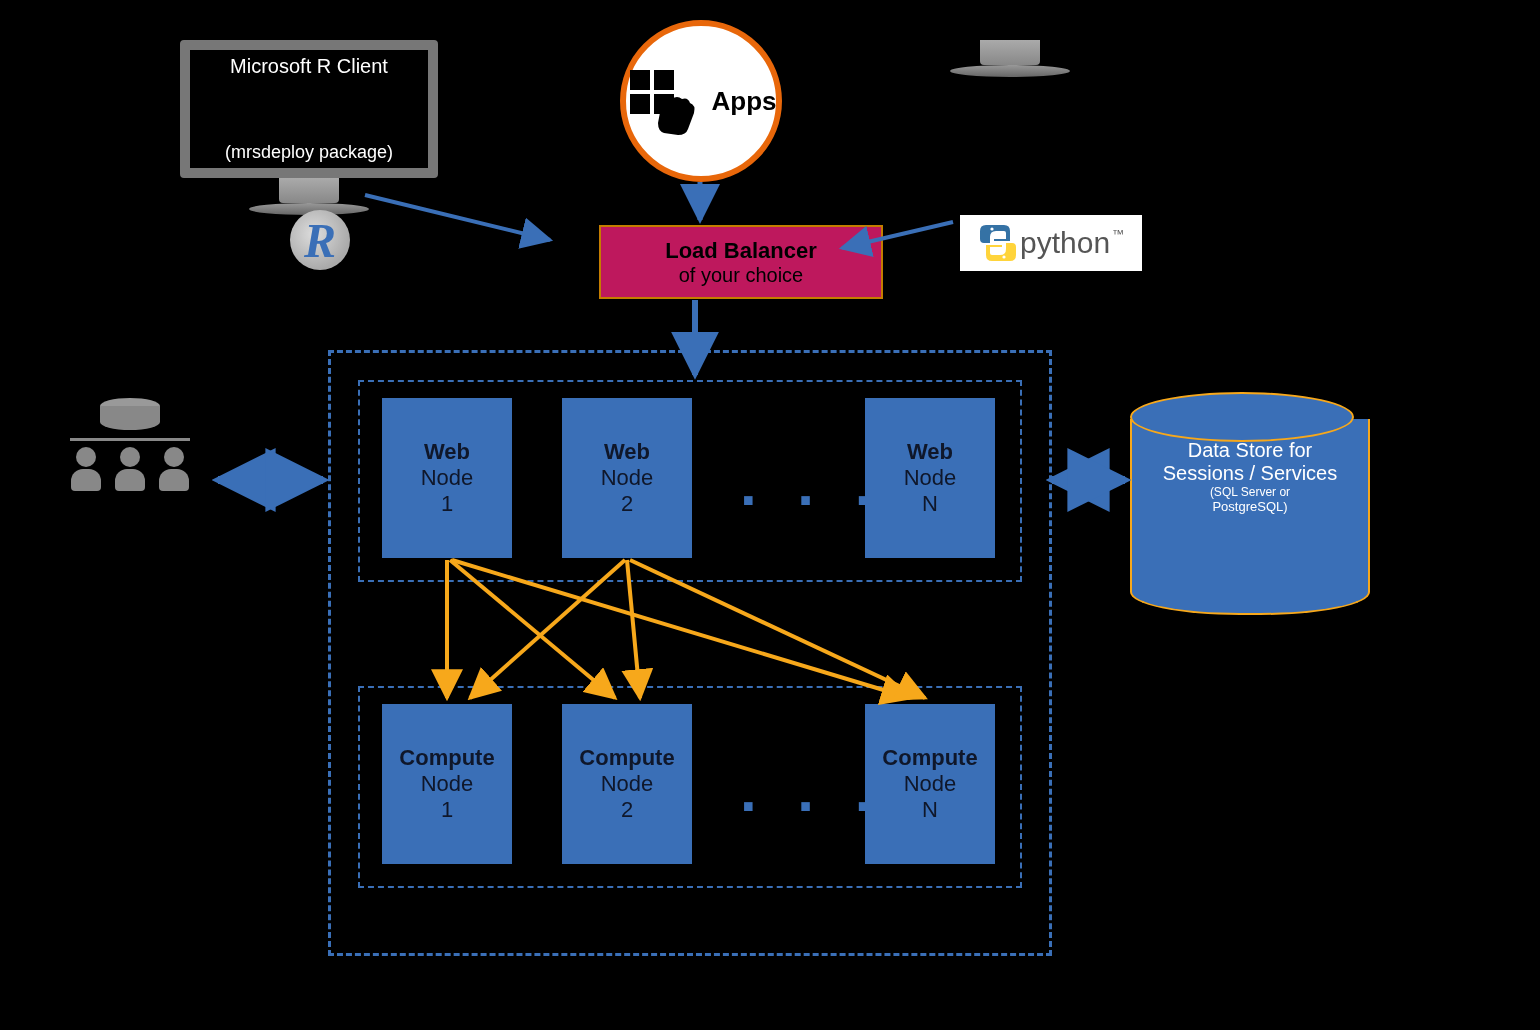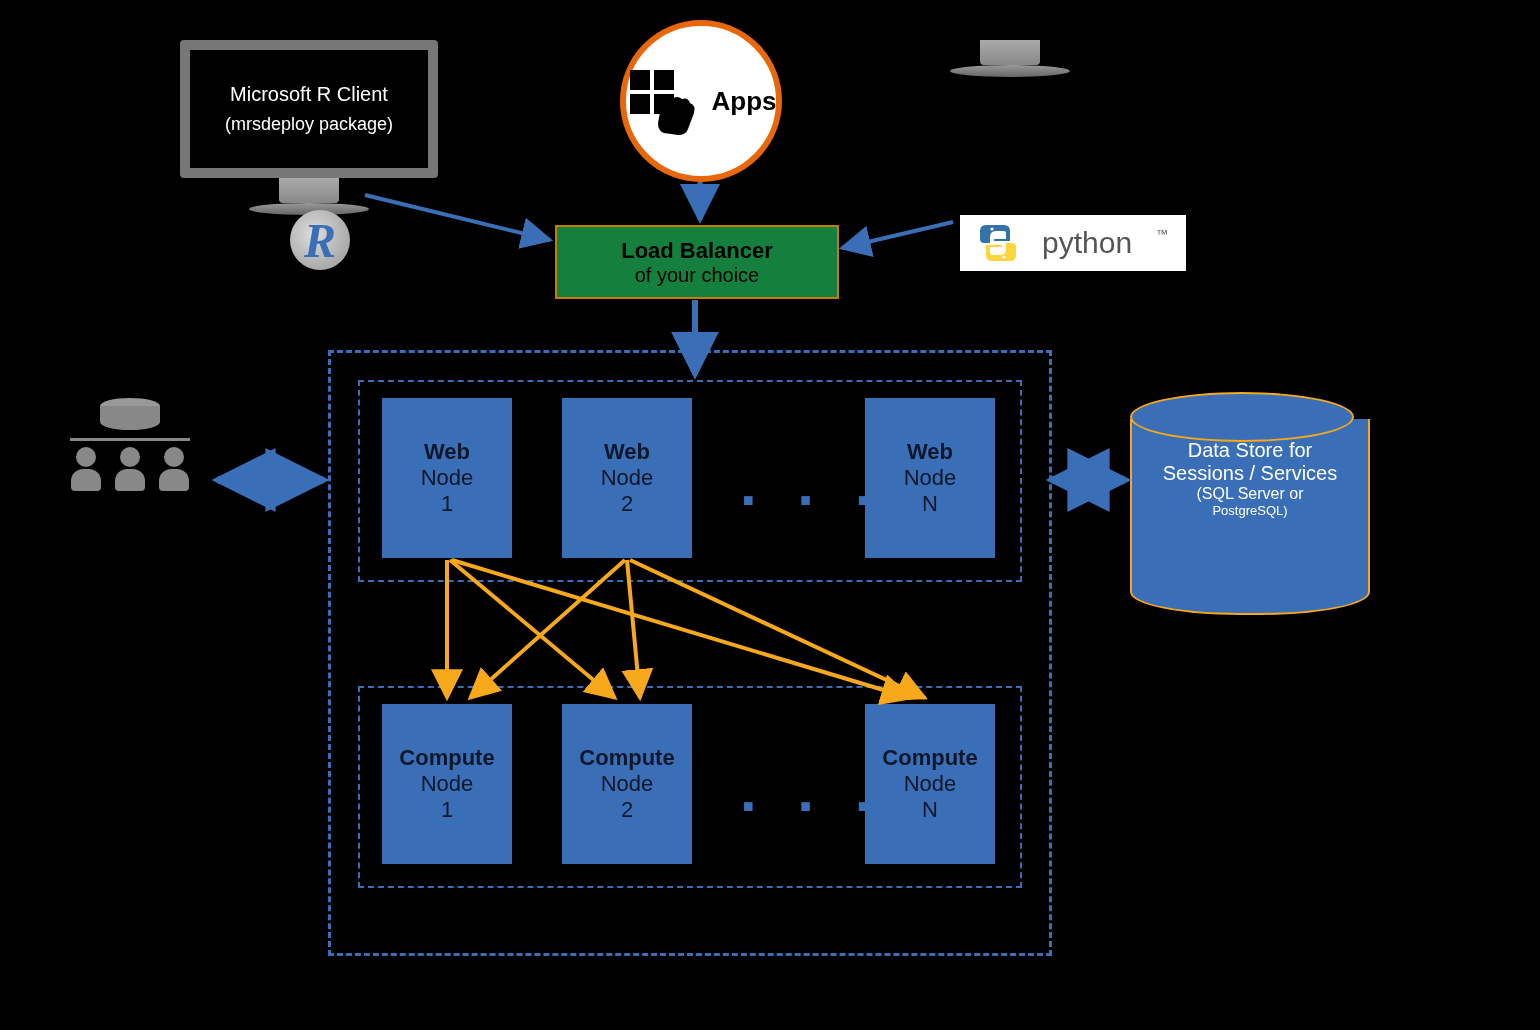--- a/index.html
+++ b/index.html
@@ -25,20 +25,21 @@
     width: 230px;
     height: 110px;
     display: flex;
     flex-direction: column;
     align-items: center;
     justify-content: center;
     color: #fff;
     font-size: 20px;
     text-align: center;
     padding: 4px;
+    gap: 28px;
   }
   .monitor-stand {
     width: 60px;
     height: 25px;
     background: linear-gradient(#aaa,#888);
     border-radius: 0 0 4px 4px;
   }
   .monitor-base {
     width: 120px;
     height: 12px;
@@ -57,29 +58,30 @@
     justify-content: center;
   }
   .apps-inner {
     display: flex;
     align-items: center;
     gap: 16px;
   }
   .apps-inner .label { font-size: 26px; font-weight: bold; }
   .load-balancer {
     position: absolute;
-    background: #15803d;
+    background: #be185d;
     border: 2px solid #c47d00;
     width: 280px;
     height: 70px;
     display: flex;
     flex-direction: column;
     align-items: center;
     justify-content: center;
     font-size: 20px;
+    margin-left: 44px;
   }
   .lb-title { font-weight: bold; font-size: 22px; }
   .dashed-outer {
     position: absolute;
     border: 3px dashed #3a6fb7;
     background: transparent;
   }
   .dashed-inner {
     position: absolute;
     border: 2.5px dashed #3a6fb7;
@@ -156,21 +158,21 @@
     width: 60px; height: 60px;
     border-radius: 50%;
     display: flex; align-items: center; justify-content: center;
   }
   .python-badge {
     position: absolute;
     background: #fff;
     padding: 8px 18px;
     display: flex;
     align-items: center;
-    gap: 24px;
+    gap: 2px;
     font-size: 30px;
     color: #555;
     font-family: "Trebuchet MS", sans-serif;
   }
   svg.arrows {
     position: absolute;
     top: 0; left: 0;
     width: 1540px; height: 1030px;
     pointer-events: none;
   }
@@ -280,21 +282,21 @@
         <div class="body"></div>
       </div>
   </div>
 </div>
 
 <div class="cylinder" style="left:1130px; top:392px;">
   <div class="cyl-top"></div>
   <div class="cyl-body">
     <div>Data Store for</div>
     <div>Sessions / Services</div>
-    <div style="font-size:16px">(SQL Server or</div>
+    <div style="font-size:12px">(SQL Server or</div>
     <div style="font-size:13px">PostgreSQL)</div>
   </div>
 </div>
 
 <svg class="arrows">
   <defs>
     <marker id="arr-blue" viewBox="0 0 10 10" refX="9" refY="5" markerWidth="8" markerHeight="8" orient="auto-start-reverse">
       <path d="M0 0 L10 5 L0 10 z" fill="#3a6fb7"></path>
     </marker>
     <marker id="arr-blue-start" viewBox="0 0 10 10" refX="1" refY="5" markerWidth="8" markerHeight="8" orient="auto">

